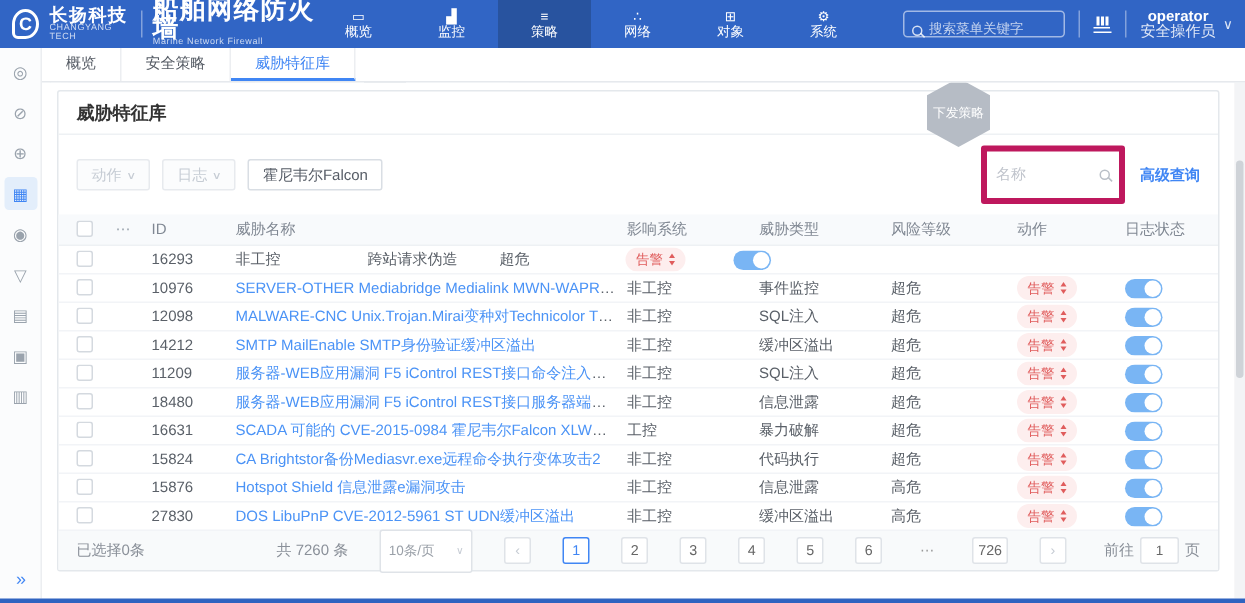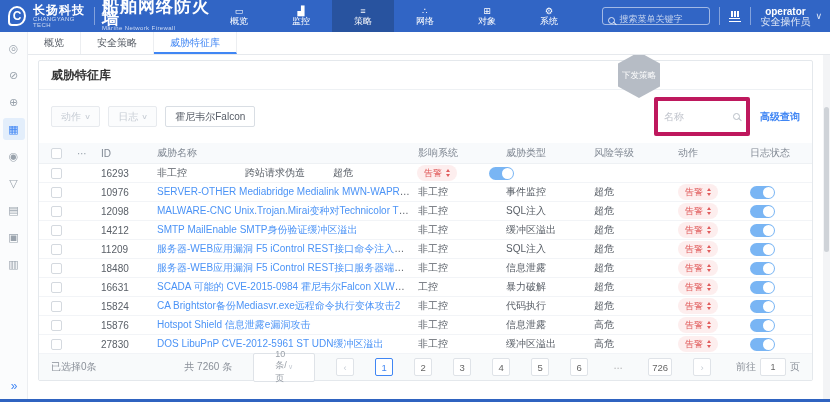--- a/index.html
+++ b/index.html
@@ -110,21 +110,21 @@
     background:var(--toggle-on,#79b5f4); position:relative; cursor:pointer; vertical-align:middle; }
   .toggle::after { content:""; position:absolute; right:1px; top:1px; width:11px; height:11px;
     border-radius:50%; background:#fff; }
 
   
   .t-footer { height:26px; display:flex; align-items:center; padding:0 12px;
     background:#f8fafb; font-size:10px; color:#8a9099; }
   .pg { margin-left:auto; display:flex; align-items:center; gap:21px; }
   .page-size { width:62px; height:29px; border:1px solid #dfe3e8; border-radius:2px; background:#fff;
     color:#9aa0a8; font-size:9px; display:flex; align-items:center; justify-content:space-between;
-    padding:0 21px; cursor:pointer; }
+    padding:0 5px; cursor:pointer; }
   .pg-btn { min-width:18px; height:18px; border:1px solid #dfe3e8; border-radius:2px; background:#fff;
     color:#666; font-size:9.5px; display:flex; align-items:center; justify-content:center;
     cursor:pointer; padding:0 3px; }
   .pg-btn.nav-arrow { color:#c6ccd4; }
   .pg-btn.active { color:var(--accent,#4086f4); border-color:var(--accent,#4086f4); }
   .pg-btn.ellipsis { border:0; background:transparent; color:#999; }
   .goto { display:flex; align-items:center; gap:4px; margin-left:4px; }
   .goto input { width:26px; height:18px; border:1px solid #dfe3e8; border-radius:2px;
     text-align:center; font-size:9px; color:#666; outline:0; }
 

